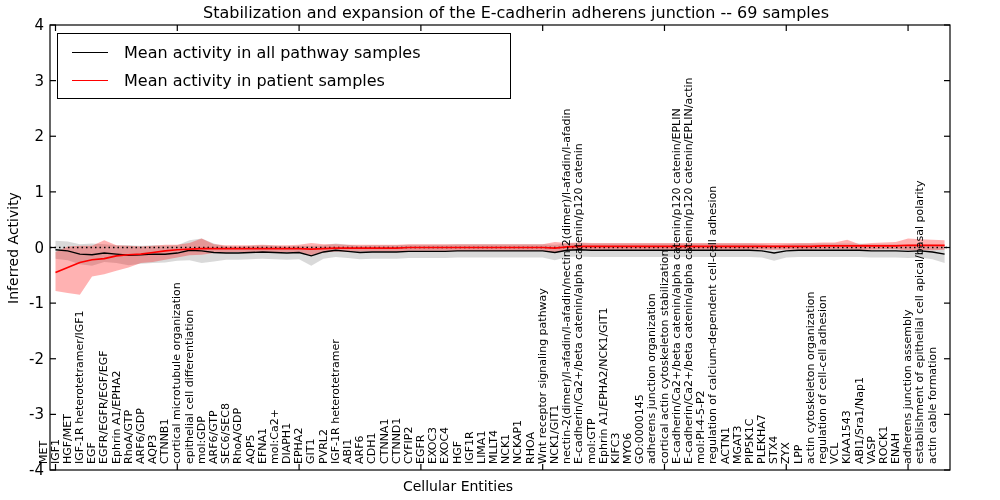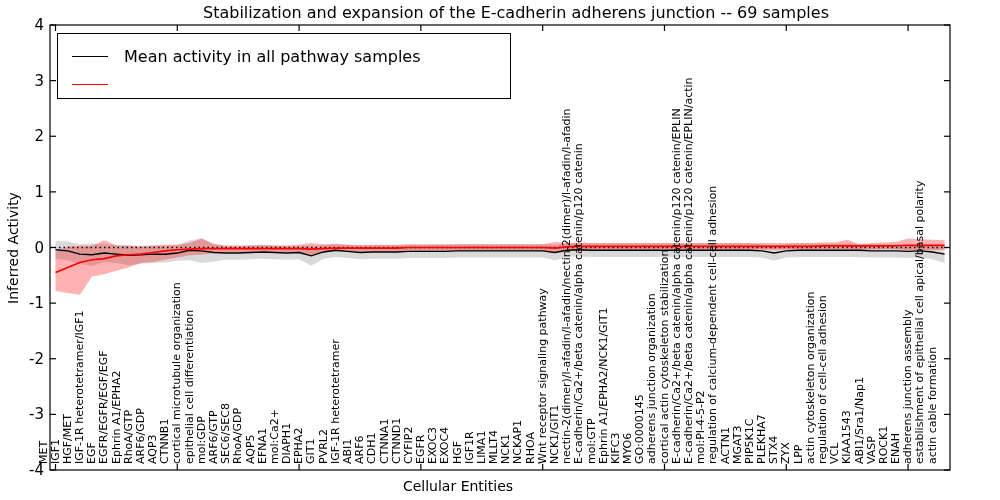--- a/index.html
+++ b/index.html
@@ -173,15 +173,16 @@
       <div class="xcat" style="left: 938.6px; bottom: 36px;">actin cable formation</div>
     </div>
 
   <div class="legend">
     <div class="legend-entry">
       <span class="legend-line" style="border-top-color: rgb(0, 0, 0);"></span>
       <span>Mean activity in all pathway samples</span>
     </div>
     <div class="legend-entry">
       <span class="legend-line" style="border-top-color: rgb(255, 0, 0);"></span>
+      <span>Mean activity in patient samples</span>
     </div>
   </div>
 </div>
 
 </body></html>

